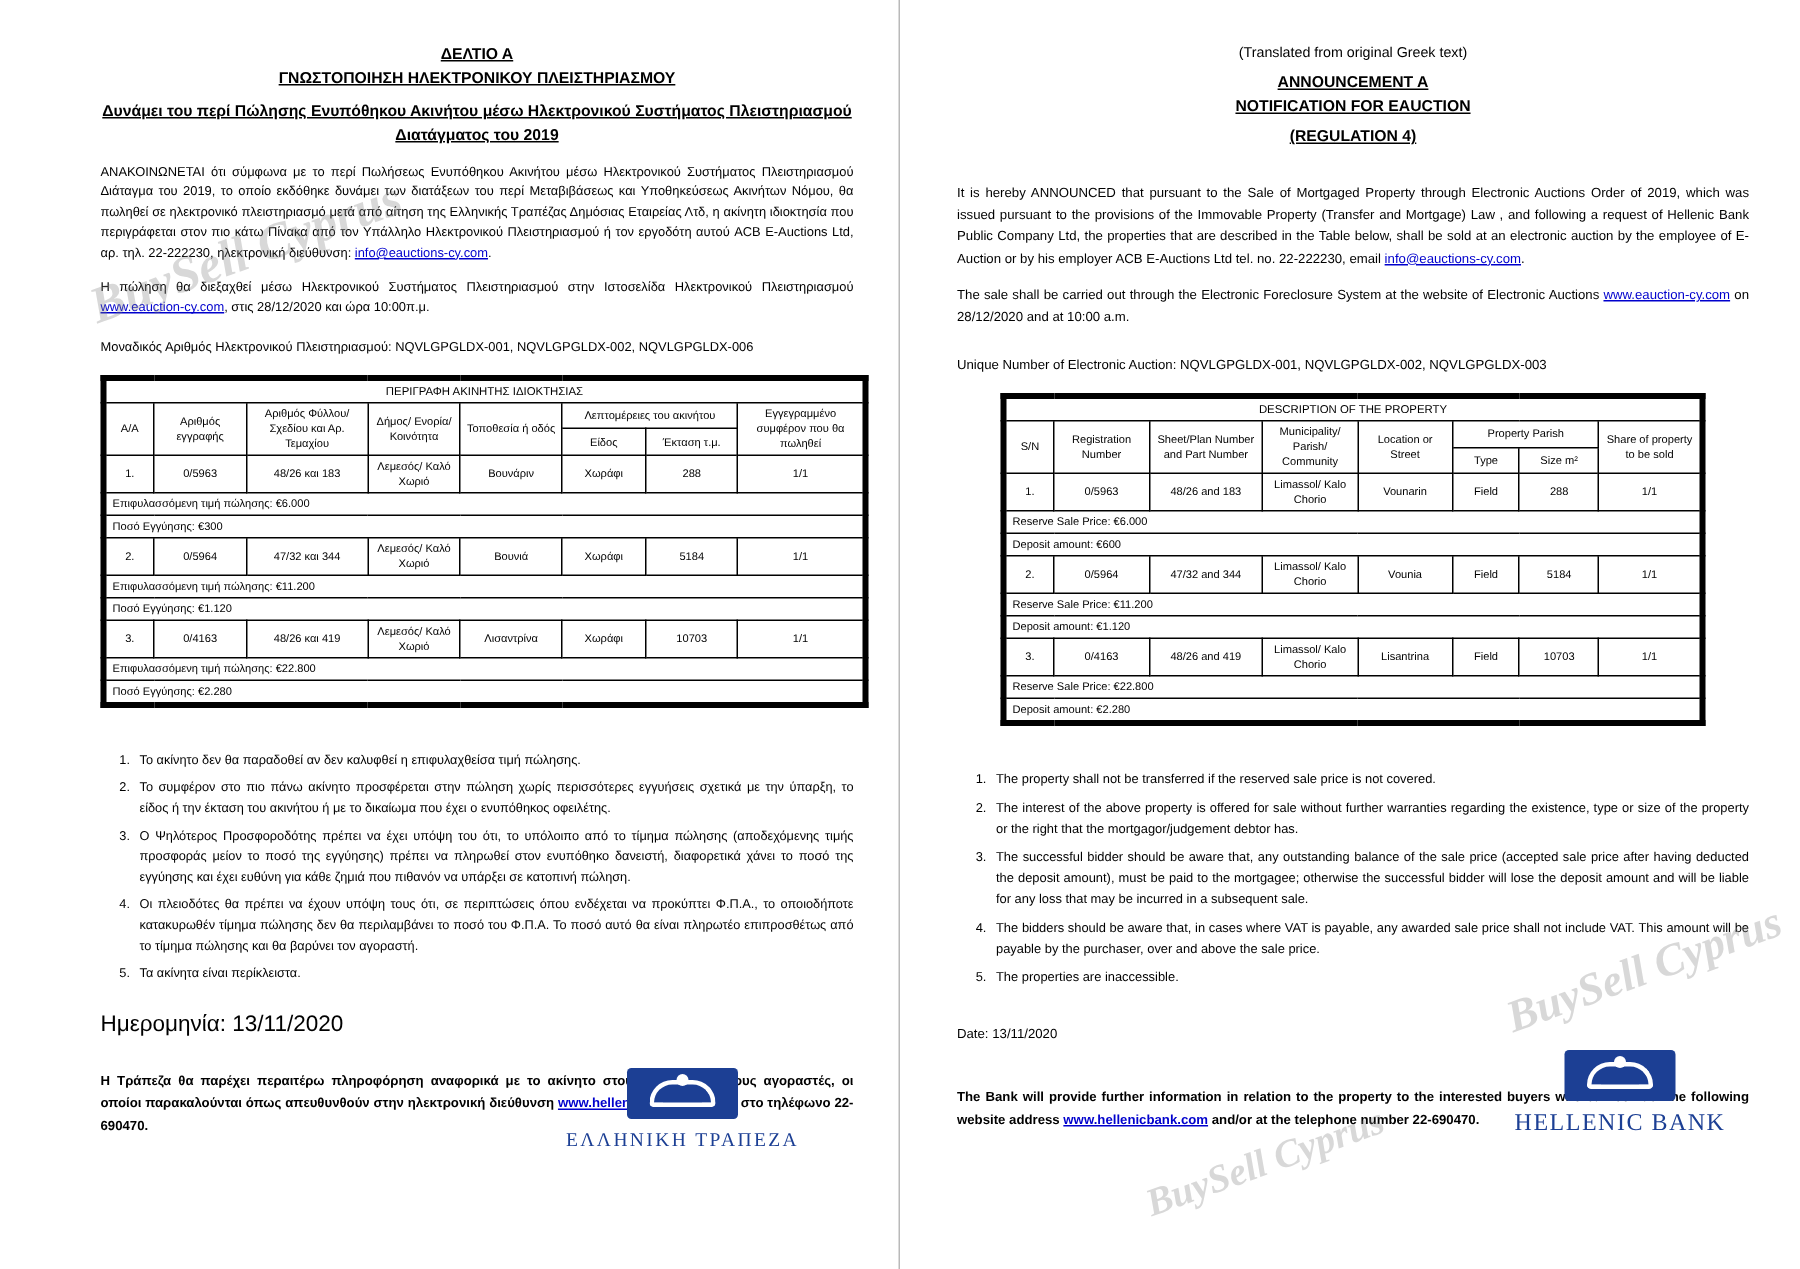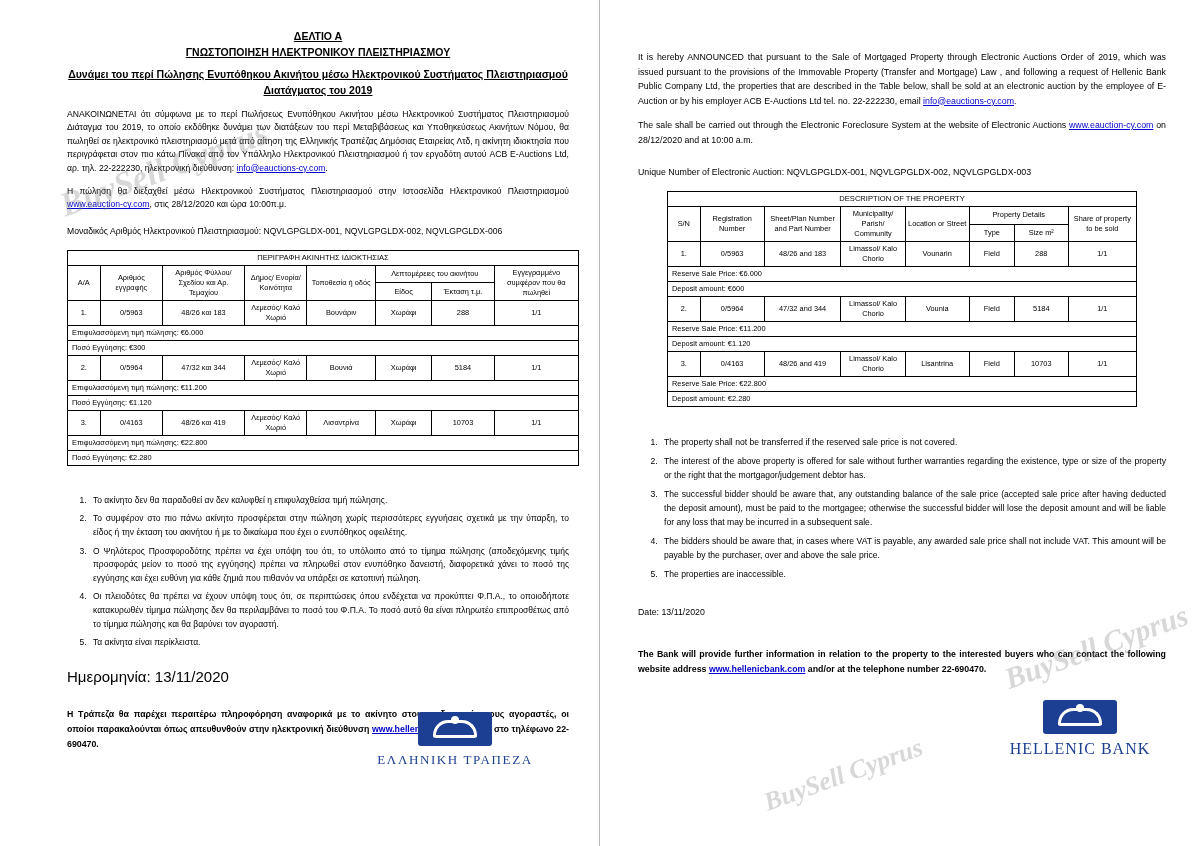--- a/index.html
+++ b/index.html
@@ -68,21 +68,21 @@
     font-size: 8.6px;
     margin-top: 14px;
   }
   .uniq.r { font-size: 8.8px; margin-top: 20px; }
 
   
   table.prop {
     border-collapse: collapse;
     font-size: 7.4px;
     margin: 14px auto 0 auto;
-    border: 1px solid #000000;
+    border: 4px solid #000000;
   }
   table.prop td, table.prop th {
     border: 1px solid #000;
     padding: 2px 2px;
     text-align: center;
     vertical-align: middle;
     font-weight: normal;
     line-height: 10px;
   }
   .tbl-title {
@@ -287,20 +287,26 @@
 
     <div class="date">Ημερομηνία: 13/11/2020</div>
 
     <div class="closing">
       <span>Η Τράπεζα θα παρέχει περαιτέρω πληροφόρηση αναφορικά με το ακίνητο στους ενδιαφερόμενους αγοραστές, οι οποίοι παρακαλούνται όπως απευθυνθούν στην ηλεκτρονική διεύθυνση </span><a class="link" href="#">www.hellenicbank.com</a><span> και/ή στο τηλέφωνο 22-690470.</span>
     </div>
   </div>
 
   <div class="col col-right">
 
+    <div class="hdr">
+      <span class="plain">(Translated from original Greek text)</span>
+      <span class="l" style="margin-top:4px">ANNOUNCEMENT A</span>
+      <span class="l">NOTIFICATION FOR EAUCTION</span>
+      <span class="l" style="margin-top:4px">(REGULATION 4)</span>
+    </div>
 
     <div class="para r" style="margin-top:22px">
       <span>It is hereby ANNOUNCED that pursuant to the Sale of Mortgaged Property through Electronic Auctions Order of 2019, which was issued pursuant to the provisions of the  Immovable Property (Transfer and Mortgage) Law , and  following a request of Hellenic Bank Public Company Ltd, the properties that are described in the Table below, shall be sold at an electronic auction by the employee of E-Auction or by his employer ACB E-Auctions Ltd tel. no. 22-222230, email </span><a class="link" href="#">info@eauctions-cy.com</a><span>.</span>
     </div>
 
     <div class="para r">
       <span>The sale shall be carried out through the Electronic Foreclosure System at the website of Electronic Auctions </span><a class="link" href="#">www.eauction-cy.com</a><span>  on 28/12/2020 and at 10:00 a.m.</span>
     </div>
 
     <div class="uniq r">Unique Number of Electronic Auction: NQVLGPGLDX-001, NQVLGPGLDX-002, NQVLGPGLDX-003</div>
@@ -309,21 +315,21 @@
       <tbody>
           <tr>
         <td class="tbl-title" colspan="8">DESCRIPTION OF THE PROPERTY</td>
       </tr>
       <tr>
         <td rowspan="2" style="width:26px">S/N</td>
         <td rowspan="2" style="width:56px">Registration Number</td>
         <td rowspan="2" style="width:68px">Sheet/Plan Number and Part Number</td>
         <td rowspan="2" style="width:56px">Municipality/ Parish/ Community</td>
         <td rowspan="2" style="width:56px">Location or Street</td>
-        <td colspan="2" style="width:84px">Property Details</td>
+        <td colspan="2" style="width:84px">Property Parish</td>
         <td rowspan="2" style="width:60px">Share of property to be sold</td>
       </tr>
       <tr>
         <td style="width:38px">Type</td>
         <td style="width:46px">Size m²</td>
       </tr>
 
       <tr>
         <td>1.</td>
         <td>0/5963</td>

